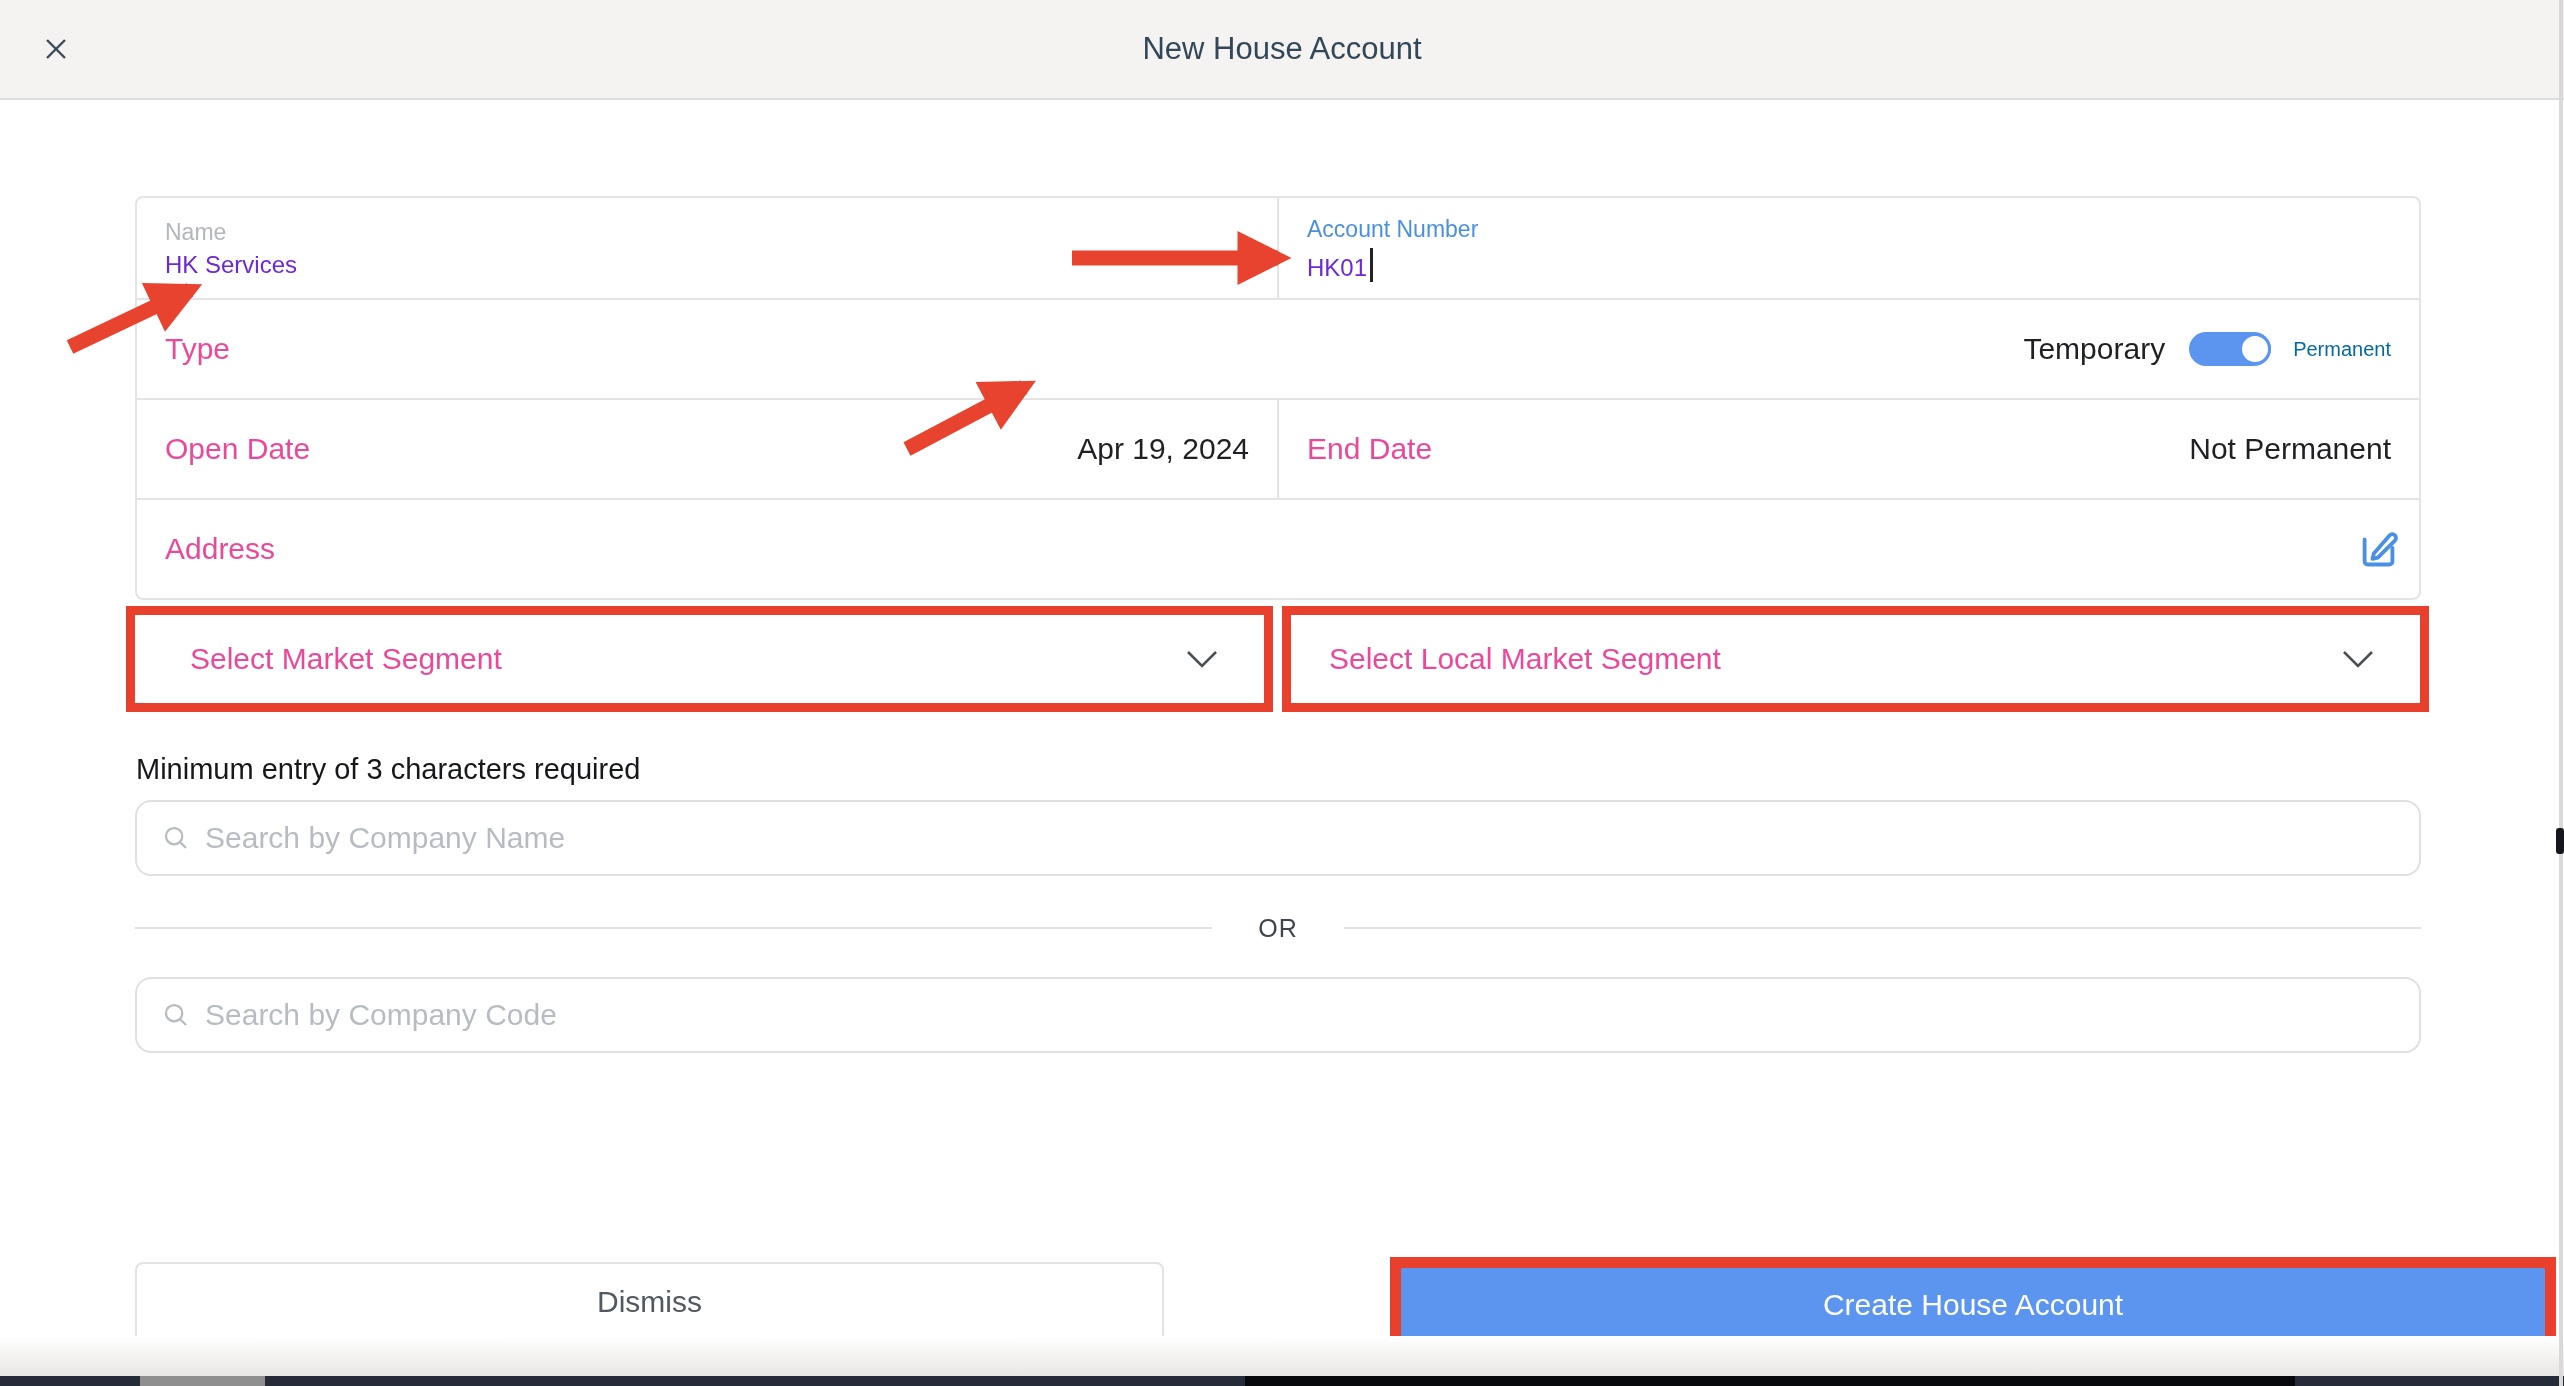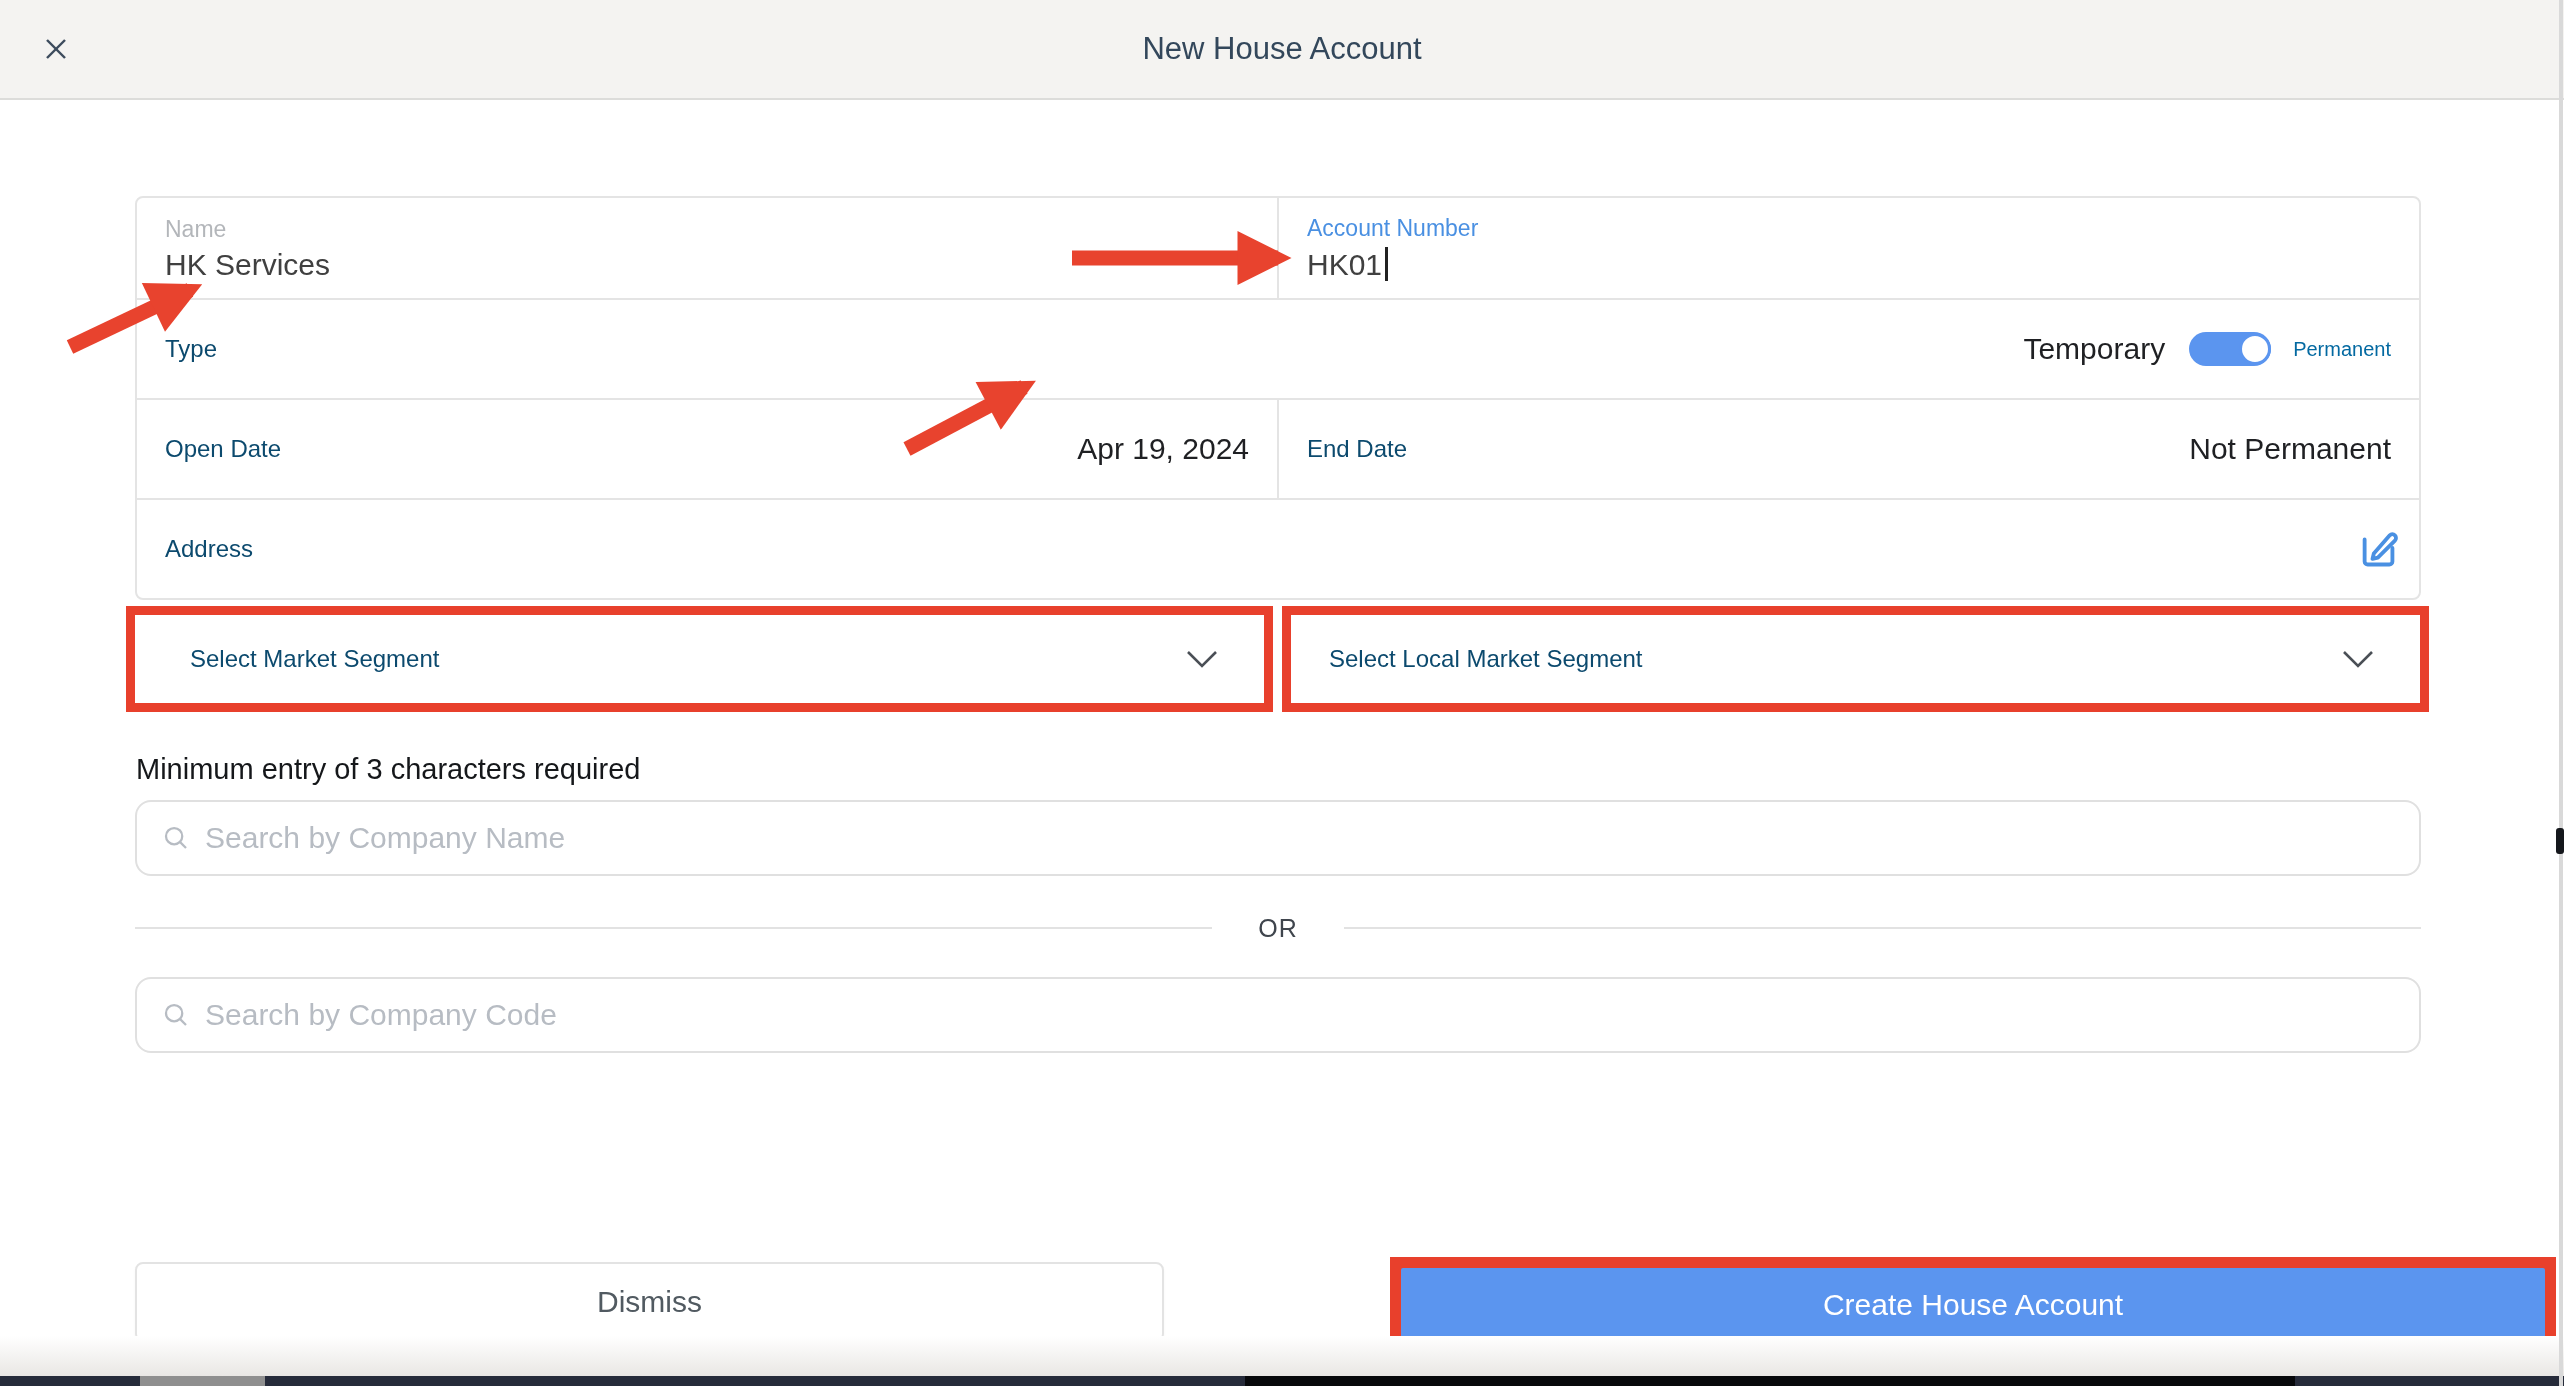--- a/index.html
+++ b/index.html
@@ -27,23 +27,23 @@
     border:2px solid #e4e4e4; border-radius:8px; background:#fff;
   }
   .row { display:flex; height:100px; }
   .row + .row { border-top:2px solid #e4e4e4; }
   .cell { flex:1; display:flex; align-items:center; padding:0 28px; min-width:0; }
   .cell.stack { flex-direction:column; align-items:flex-start; justify-content:center; gap:7px; padding-top:4px; }
   .cell.left-border { border-left:2px solid #e4e4e4; }
   .between { justify-content:space-between; }
   .flabel { font-size:23px; color:#b3b6ba; line-height:1; }
   .flabel.blue { color:#4a90e2; }
-  .fvalue { font-size:30px; color:#404040; line-height:1.15; white-space:nowrap; }
+  .fvalue { font-size:24px; color:#6d28d9; line-height:1.15; white-space:nowrap; }
   .caret { display:inline-block; width:3px; height:34px; background:#222; margin-left:3px; vertical-align:-6px; }
-  .ph { font-size:24px; color:#0c4a6e; white-space:nowrap; }
+  .ph { font-size:30px; color:#ec4899; white-space:nowrap; }
   .dark { font-size:30px; color:#1f2023; white-space:nowrap; }
   .blue-text { font-size:20px; color:#0369a1; white-space:nowrap; }
   .type-right { display:flex; align-items:center; }
   .toggle {
     position:relative; width:82px; height:34px; border-radius:17px;
     background:#5b95ef; margin:0 22px 0 24px; cursor:pointer; flex:none;
   }
   .toggle .knob {
     position:absolute; right:0px; top:50%; transform:translateY(-50%);
     width:32px; height:32px; border-radius:50%;

